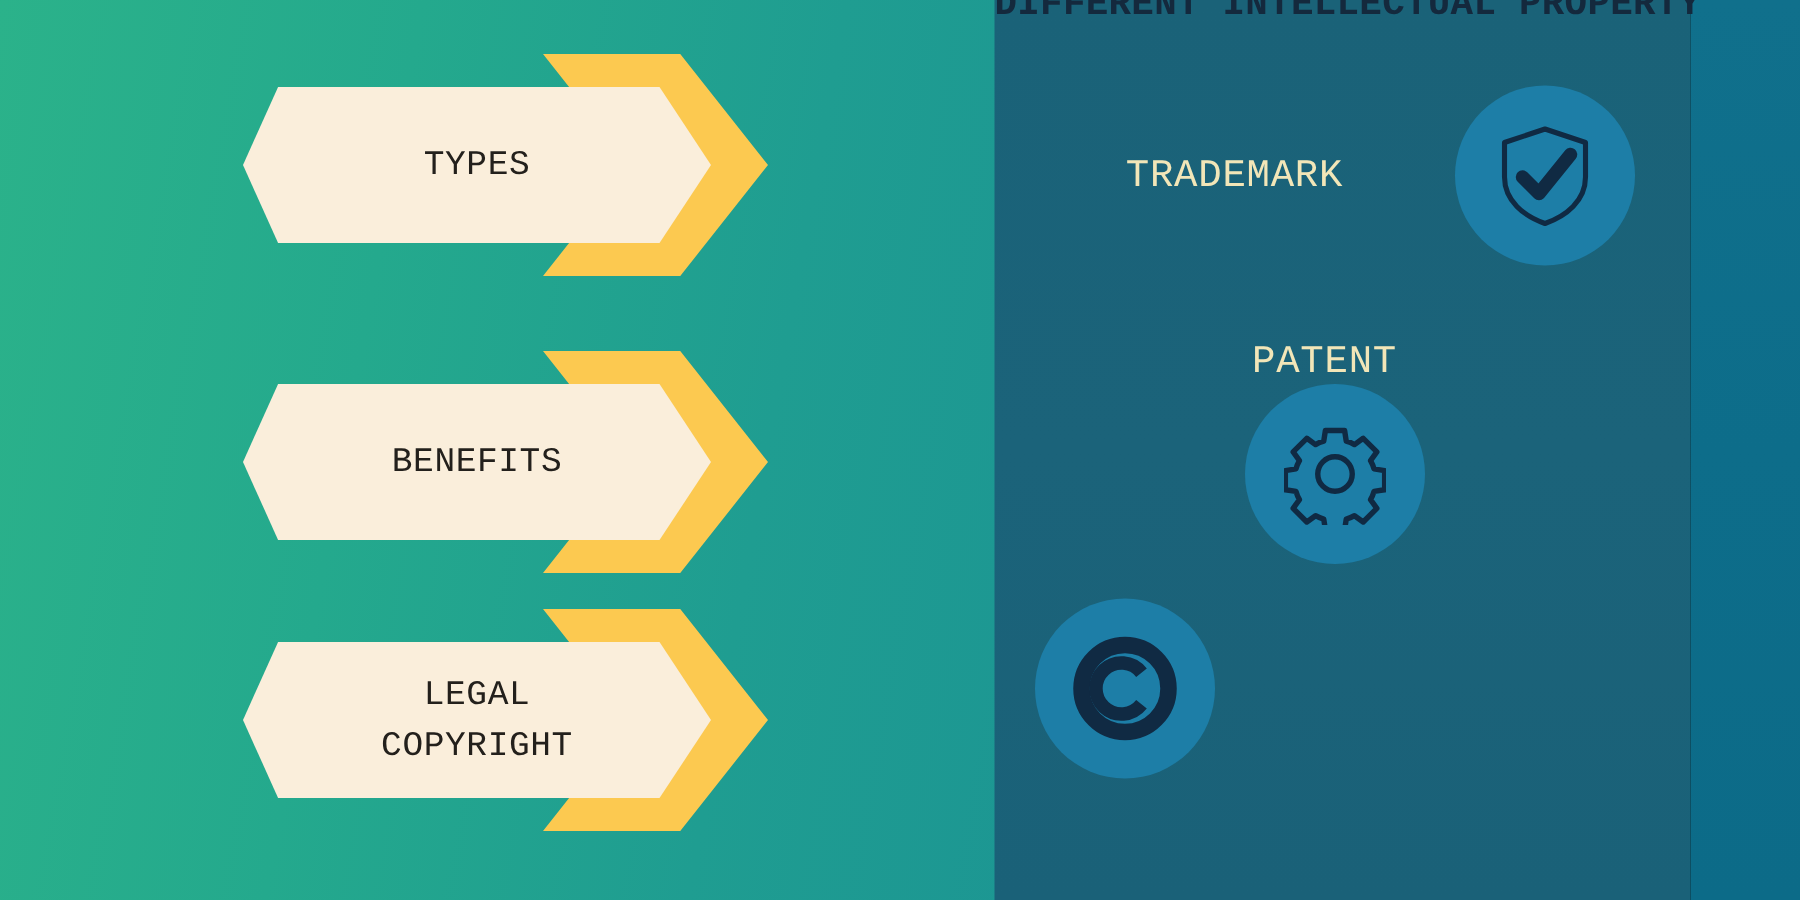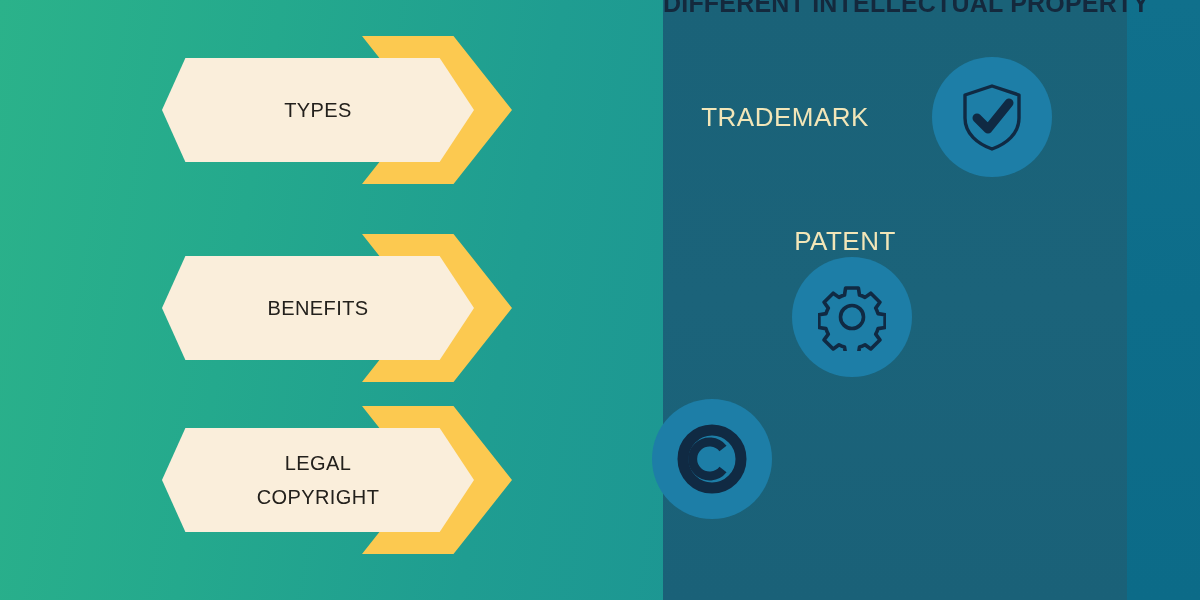--- a/index.html
+++ b/index.html
@@ -5,21 +5,21 @@
   html, body {
     margin: 0;
     padding: 0;
     background: #000;
   }
   #stage {
     position: relative;
     width: 1200px;
     height: 600px;
     overflow: hidden;
-    font-family: Liberation Sans, sans-serif;
+    font-family: Liberation Mono, monospace;
   }
 
   
   .left-bg {
     position: absolute;
     left: 0; top: 0;
     width: 700px; height: 600px;
     background: linear-gradient(100deg, #2bb28a 0%, #24a98d 35%, #1f9d91 70%, #1c9693 100%);
   }
 
@@ -115,31 +115,31 @@
     position: absolute;
     left: 12px;
     top: 28px;
     width: 288px;
     height: 104px;
     display: flex;
     align-items: center;
     justify-content: center;
     text-align: center;
     color: #23201c;
-    font-size: 20px;
+    font-size: 23px;
     font-weight: normal;
     letter-spacing: 0.4px;
     line-height: 34px;
     pointer-events: none;
   }
 
   
   .ip-row {
     position: absolute;
-    left: 652px;
+    left: 690px;
     width: 400px;
     height: 126px;
     display: flex;
     align-items: center;
   }
   .row-1 { top: 54px; }
   .row-2 { top: 226px; flex-direction: column; }
   .row-3 { top: 396px; }
 
   .ip-label {

